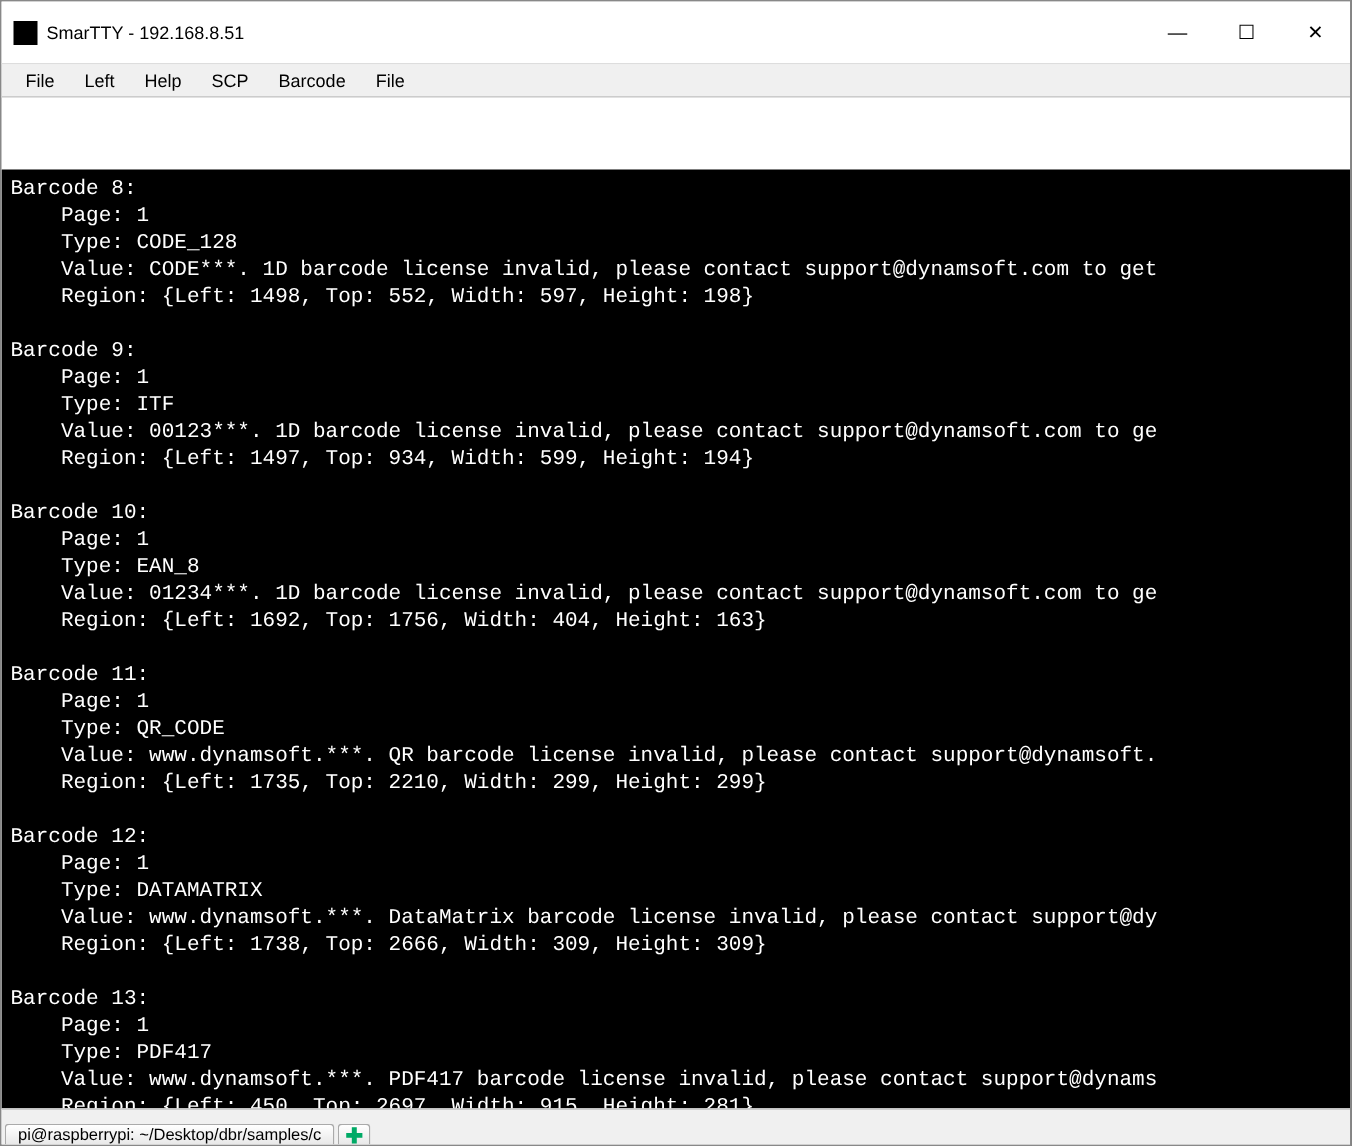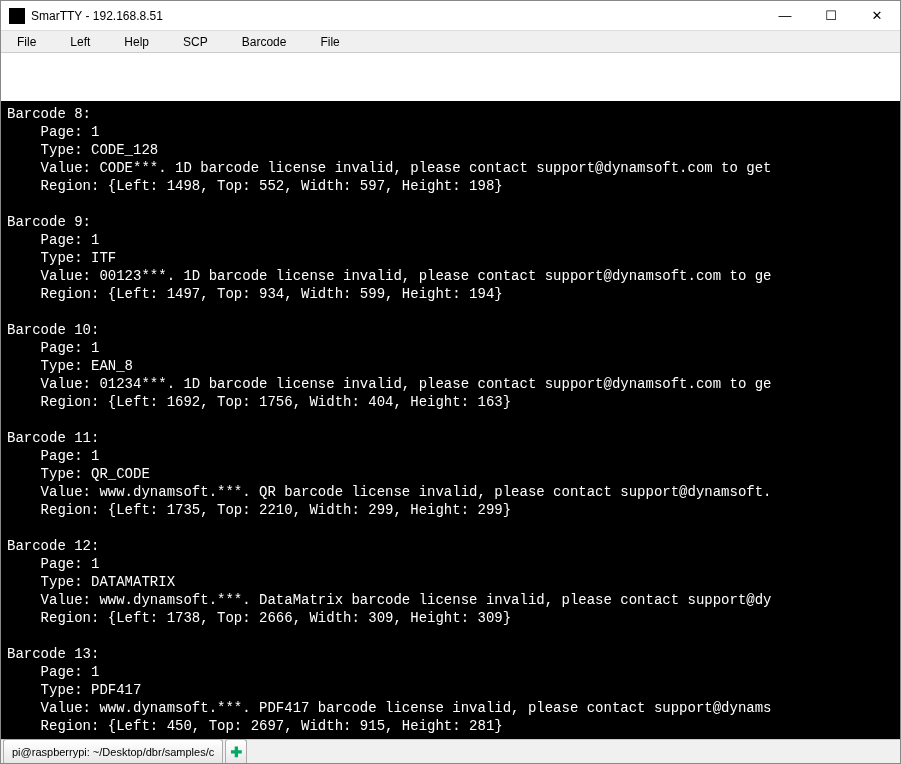--- a/index.html
+++ b/index.html
@@ -7,21 +7,21 @@
     font-family: "Segoe UI", Tahoma, sans-serif;
     background: #fff;
     width: 901px;
     height: 764px;
     overflow: hidden;
     display: flex;
     flex-direction: column;
     border: 1px solid #888;
   }
   .titlebar {
-    height: 30px;
+    height: 42px;
     background: #fff;
     display: flex;
     align-items: center;
     border-bottom: 1px solid #ddd;
   }
   .titlebar .app-icon {
     width: 16px; height: 16px;
     background: #000;
     margin: 0 6px 0 8px;
     display: inline-block;
@@ -44,21 +44,21 @@
     font-family: "Segoe UI Symbol", sans-serif;
     cursor: pointer;
   }
   .menubar {
     height: 22px;
     background: #f0f0f0;
     display: flex;
     align-items: center;
     padding: 0 6px;
     font-size: 12px;
-    gap: 14px;
+    gap: 0;
     border-bottom: 1px solid #ccc;
   }
   .menu-item {
     padding: 2px 10px;
     cursor: pointer;
   }
   .terminal {
     flex: 1;
     background: #000;
     color: #fff;
@@ -74,21 +74,21 @@
   .prompt-path { color: #15803d; }
   .tabbar {
     height: 24px;
     background: #f0f0f0;
     border-top: 1px solid #ccc;
     display: flex;
     align-items: flex-end;
     padding: 0 2px;
   }
   .tab {
-    height: 24px;
+    height: 14px;
     background: linear-gradient(#fff,#e8e8e8);
     border: 1px solid #aaa;
     border-bottom: none;
     border-radius: 3px 3px 0 0;
     font-size: 11px;
     padding: 2px 8px;
     margin-right: 2px;
     display: flex;
     align-items: center;
     cursor: pointer;

